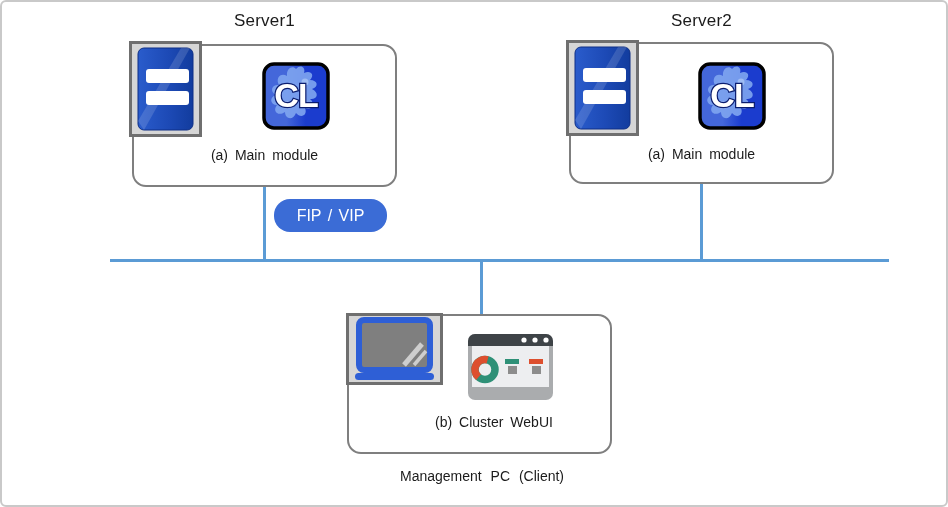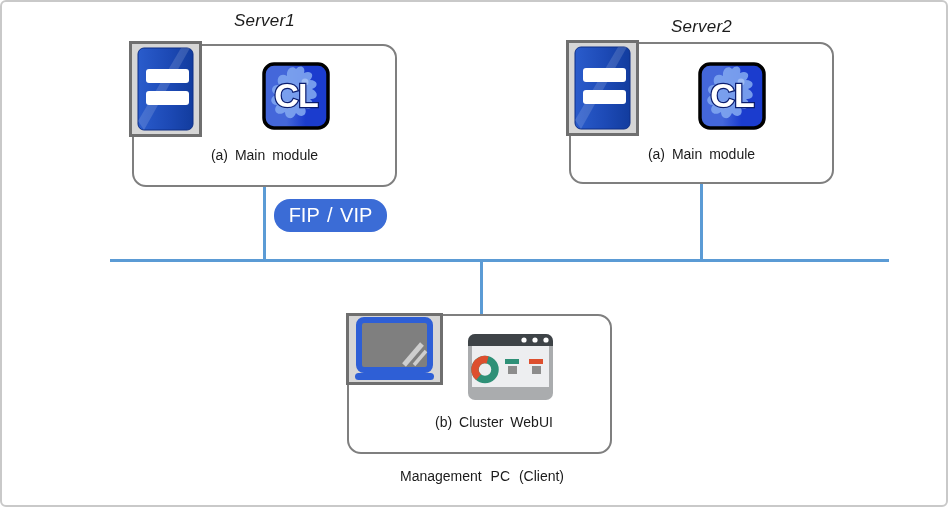--- a/index.html
+++ b/index.html
@@ -8,27 +8,27 @@
     background:var(--box-fill,#ffffff);
     border:2px solid var(--canvas-border,#c9c9c9);
     border-radius:6px;overflow:hidden;
     font-family:"Liberation Sans",sans-serif;color:var(--label-text,#1b1b1b);
   }
   .abs{position:absolute;}
   .node-box{
     box-sizing:border-box;background:var(--box-fill,#ffffff);
     border:2px solid var(--box-border,#7f7f7f);border-radius:14px;
   }
-  .node-title{font-size:17px;text-align:center;letter-spacing:.2px;font-style:italic;}
+  .node-title{font-size:17px;text-align:center;letter-spacing:.2px;}
   .module-label{font-size:14px;text-align:center;word-spacing:3px;}
   .caption{font-size:14px;text-align:center;word-spacing:5px;}
   .net-line{background:var(--network-line,#5B9BD5);}
   .badge{
     box-sizing:border-box;background:var(--badge-bg,#3B6CD6);color:var(--badge-text,#fff);
-    border-radius:16px;font-size:20px;text-align:center;line-height:33px;word-spacing:2px;
+    border-radius:16px;font-size:16px;text-align:center;line-height:33px;word-spacing:2px;
   }
   svg{display:block;}
 </style>
 </head>
 <body>
 
 <div class="canvas">
 
   <div class="abs net-line" style="left:108px;top:257px;width:779px;height:3px;"></div>
   <div class="abs net-line" style="left:261px;top:185px;width:3px;height:73px;"></div>
@@ -65,21 +65,21 @@
       <path d="M34 7 C38 2 44 5 42 11 C49 8 53 13 48 18 C56 18 57 25 50 27 C58 31 55 38 48 37 C54 42 50 49 43 46 C46 53 39 57 34 51 C31 59 23 57 23 50 C16 55 10 49 15 43 C8 43 7 35 14 33 C7 29 10 22 17 23 C13 16 19 10 25 14 C24 6 31 3 34 7 Z" fill="#7fa5f0" opacity="0.9"></path>
       <circle cx="43" cy="20" r="3.5" fill="#a9c4f5" opacity="0.8"></circle>
       <circle cx="25" cy="43" r="4" fill="#a9c4f5" opacity="0.55"></circle>
       <text x="34" y="45" text-anchor="middle" font-size="34" font-weight="bold" letter-spacing="-1" font-family="'Liberation Sans',sans-serif" fill="#ffffff" stroke="#0a1c6e" stroke-width="2.5" paint-order="stroke">CL</text>
     </svg>
   </div>
   <div class="abs module-label" style="left:130px;top:145px;width:265px;">(a) Main module</div>
 
   <div class="abs badge" style="left:272px;top:197px;width:113px;height:33px;">FIP / VIP</div>
 
-  <div class="abs node-title" style="left:567px;top:15px;width:265px;">Server2</div>
+  <div class="abs node-title" style="left:567px;top:9px;width:265px;">Server2</div>
   <div class="abs node-box" style="left:567px;top:40px;width:265px;height:142px;"></div>
   <div class="abs" style="left:564px;top:38px;">
     <svg width="73" height="96" viewBox="0 0 73 96">
       <rect x="1.5" y="1.5" width="70" height="93" style="fill:var(--icon-frame-bg,#d6d6d6);stroke:var(--icon-frame-border,#6f6f6f);" stroke-width="3"></rect>
       <defs>
         <linearGradient id="sg2" x1="0" y1="0" x2="1" y2="0">
           <stop offset="0" stop-color="#2a5ccc"></stop>
             <stop offset="0.55" stop-color="#1d4ab6"></stop>
             <stop offset="1" stop-color="#123c9e"></stop>
         </linearGradient>

